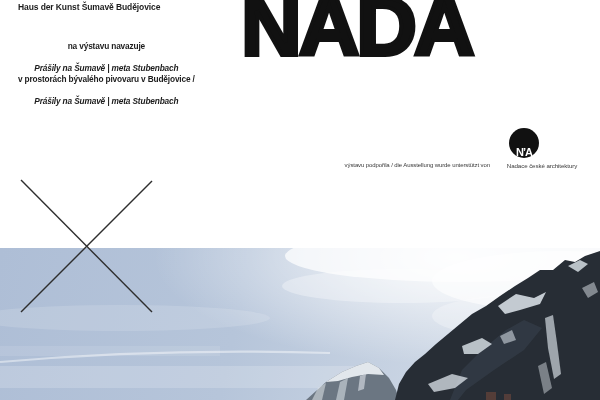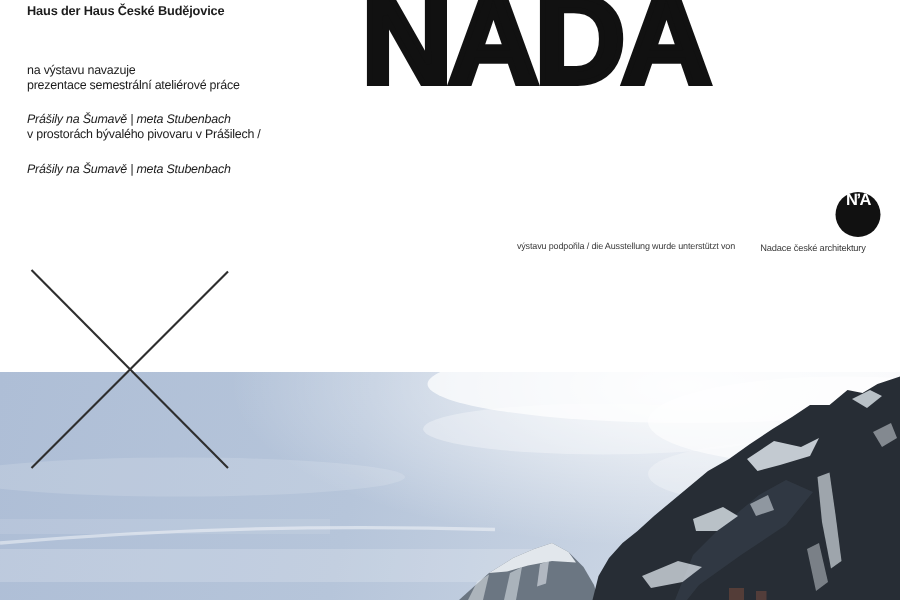--- a/index.html
+++ b/index.html
@@ -19,35 +19,35 @@
   .nada{
     position:absolute;left:241px;top:-16px;
     font-size:84px;line-height:1;font-weight:bold;
     letter-spacing:-3px;color:#111;
     -webkit-text-stroke:4px #111;
     white-space:nowrap;
   }
   
   .desc{
     position:absolute;left:18px;top:41px;
-    font-size:8.3px;font-weight:normal;color:#1c1c1c;
-    line-height:10.45px;letter-spacing:-.15px;white-space:nowrap;
+    font-size:8.3px;font-weight:bold;color:#1c1c1c;
+    line-height:10.45px;letter-spacing:-.15px;white-space:nowrap;text-align:center;
   }
   .desc .it{font-style:italic;margin-top:12px;}
   
   .support-note{
     position:absolute;right:110px;top:162px;
     font-size:6px;color:#3a3a3a;letter-spacing:-.1px;
     white-space:nowrap;text-align:right;
   }
   
   .logo-circle{
     position:absolute;left:509px;top:128px;width:30px;height:30px;
     border-radius:50%;background:#111;
-    display:flex;align-items:flex-start;justify-content:center;margin-left:48px;
+    display:flex;align-items:flex-end;justify-content:center;
   }
   .logo-mono{
     color:#fff;font-weight:bold;font-size:11px;letter-spacing:-1px;
     transform:translateY(-0.5px);
   }
   .logo-caption{
     position:absolute;left:496px;top:162px;width:92px;
     font-size:6.2px;color:#3a3a3a;text-align:center;
     letter-spacing:-.1px;white-space:nowrap;
   }
@@ -59,30 +59,29 @@
     background:
       radial-gradient(420px 150px at 76% 6%, rgba(255,255,255,.88), rgba(255,255,255,0) 72%),
       linear-gradient(103deg, #aebed6 0%, #b6c5da 40%, #c9d4e3 70%, #dce2ec 100%);
   }
   .photo svg{position:absolute;left:0;top:0;}
 </style>
 </head>
 <body>
 
 <div class="collab">
-  <div>Haus der Haus České Budějovice</div>
+  <div>Haus der Kunst Šumavě Budějovice</div>
 </div>
 
 <div class="nada">NADA</div>
 
 <div class="desc">
   <div>na výstavu navazuje</div>
-  <div>prezentace semestrální ateliérové práce</div>
   <div class="it">Prášily na Šumavě | meta Stubenbach</div>
-  <div>v prostorách bývalého pivovaru v Prášilech /</div>
+  <div>v prostorách bývalého pivovaru v Budějovice /</div>
   <div class="it">Prášily na Šumavě | meta Stubenbach</div>
 </div>
 
 <div class="support-note">výstavu podpořila / die Ausstellung wurde unterstützt von</div>
 
 <div class="logo-circle">
   <span class="logo-mono">N’A</span>
 </div>
 <div class="logo-caption">Nadace české architektury</div>
 

